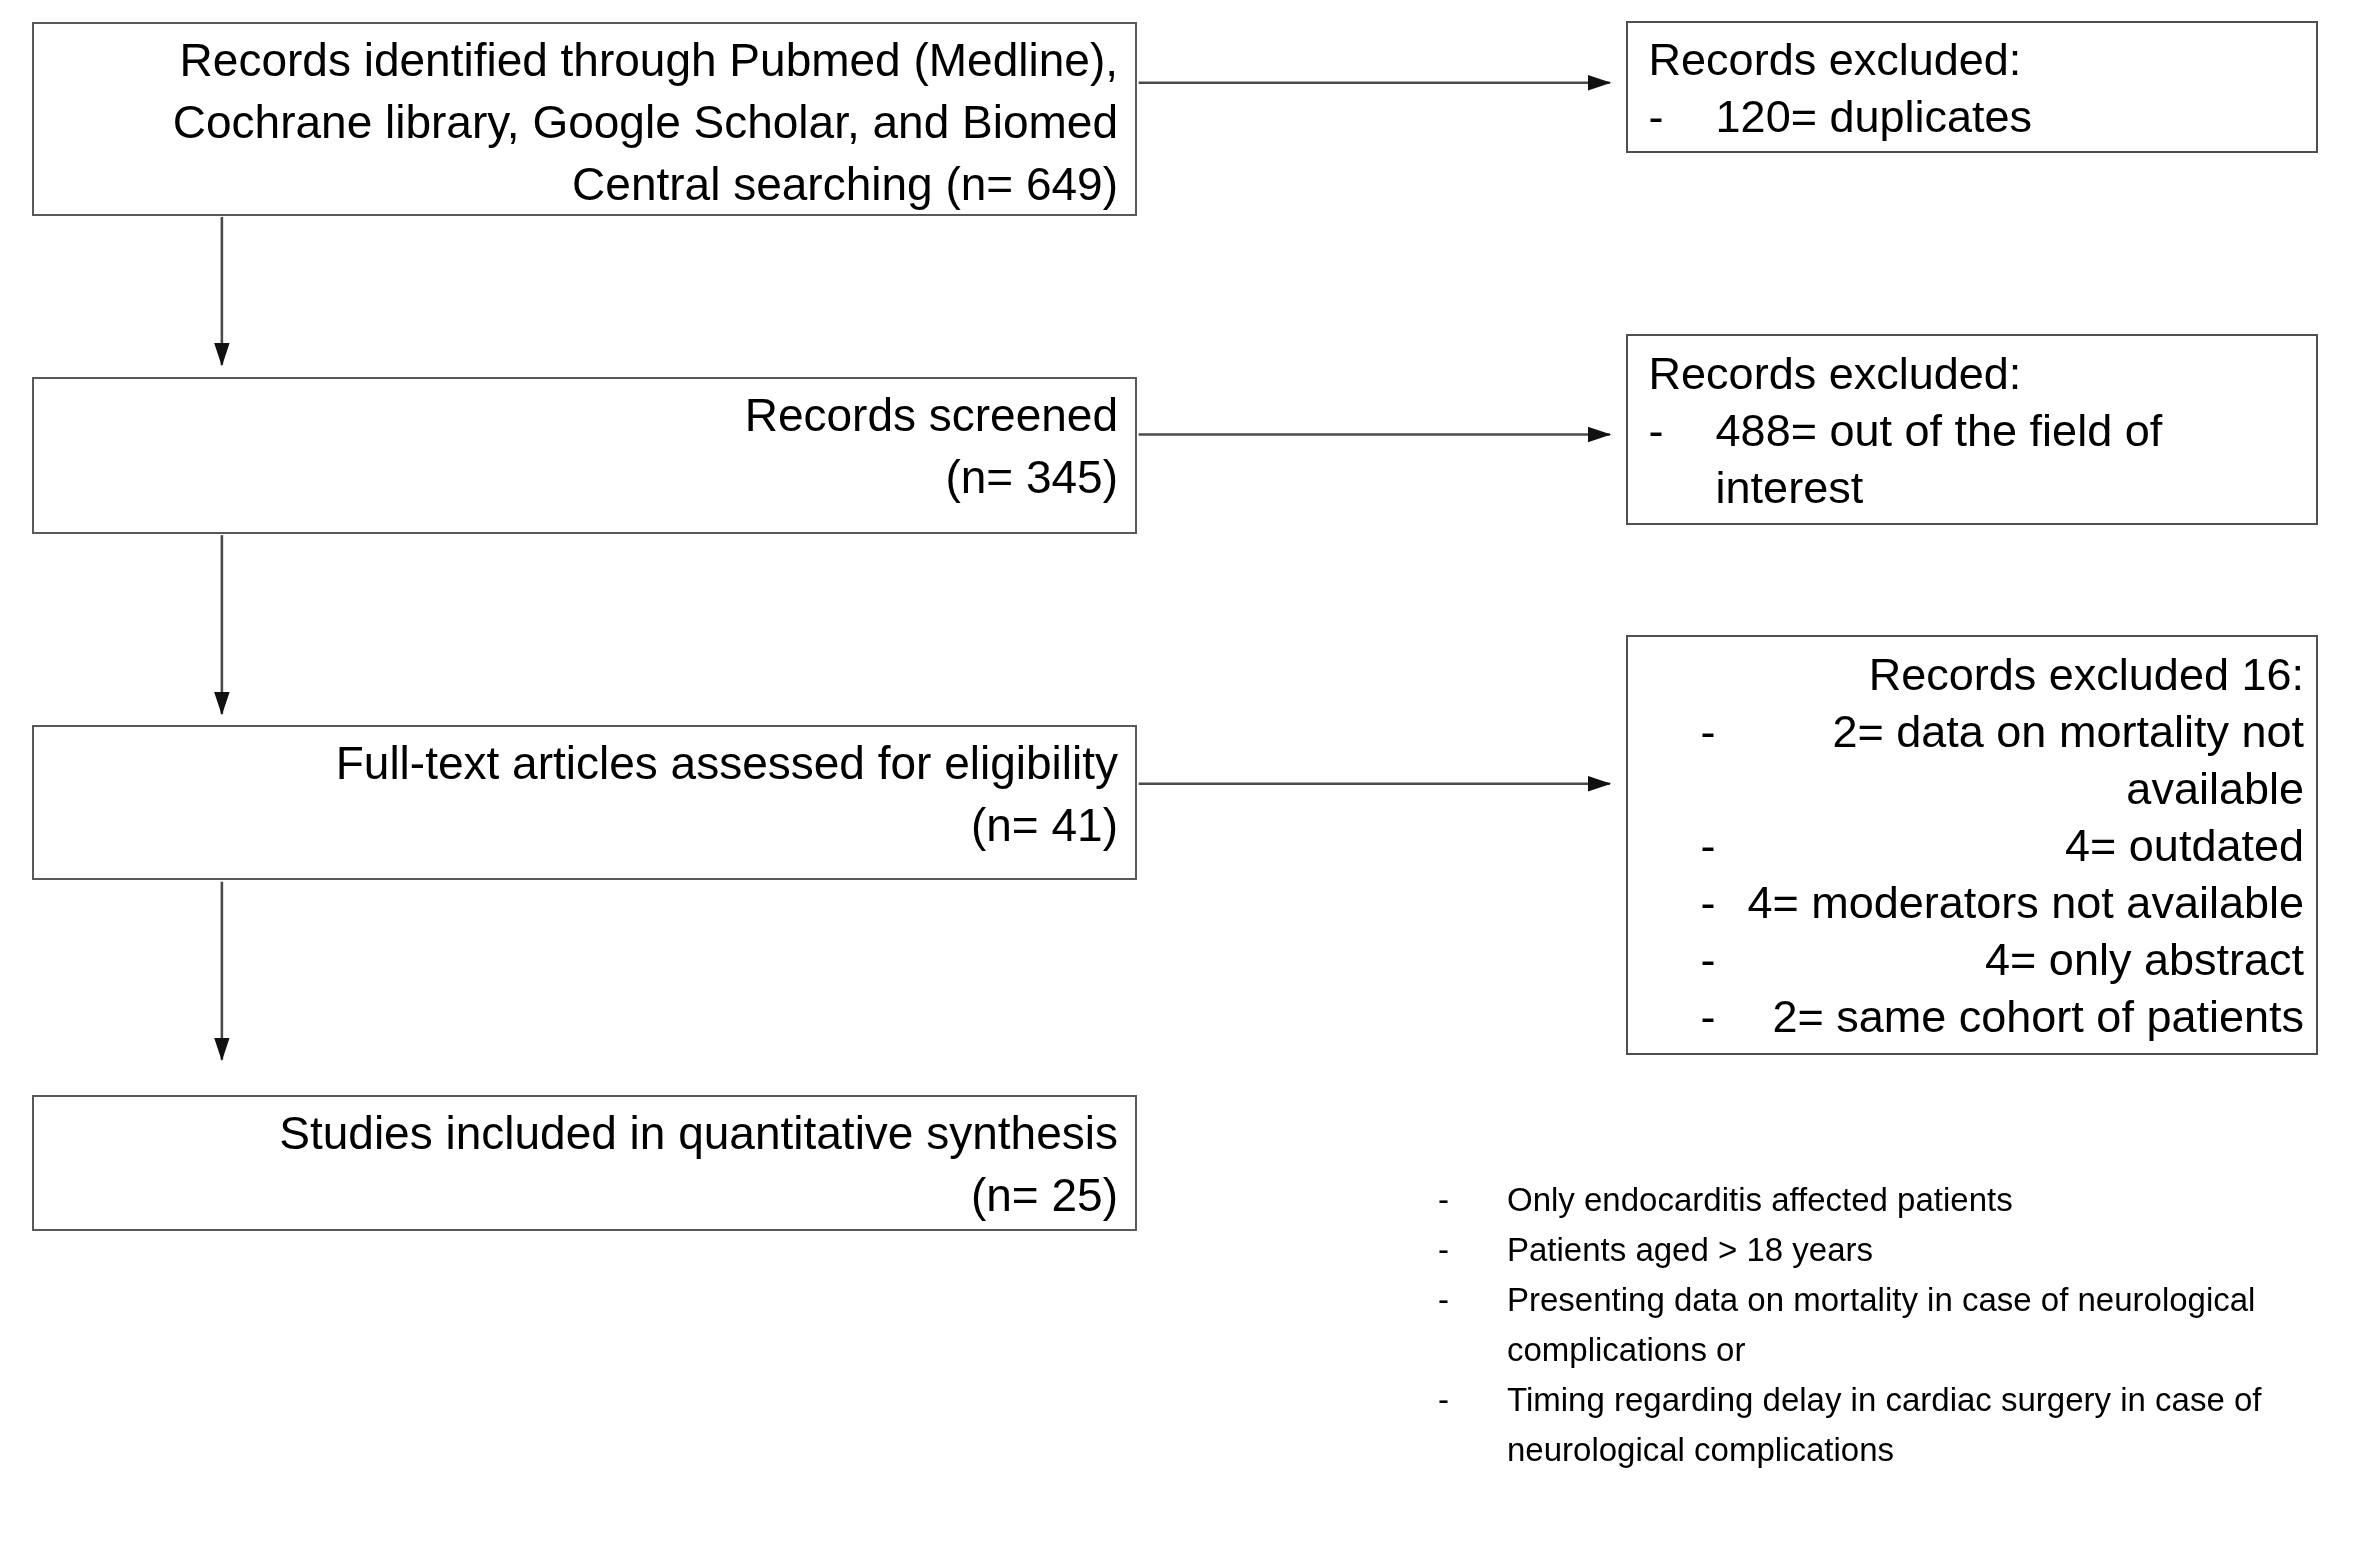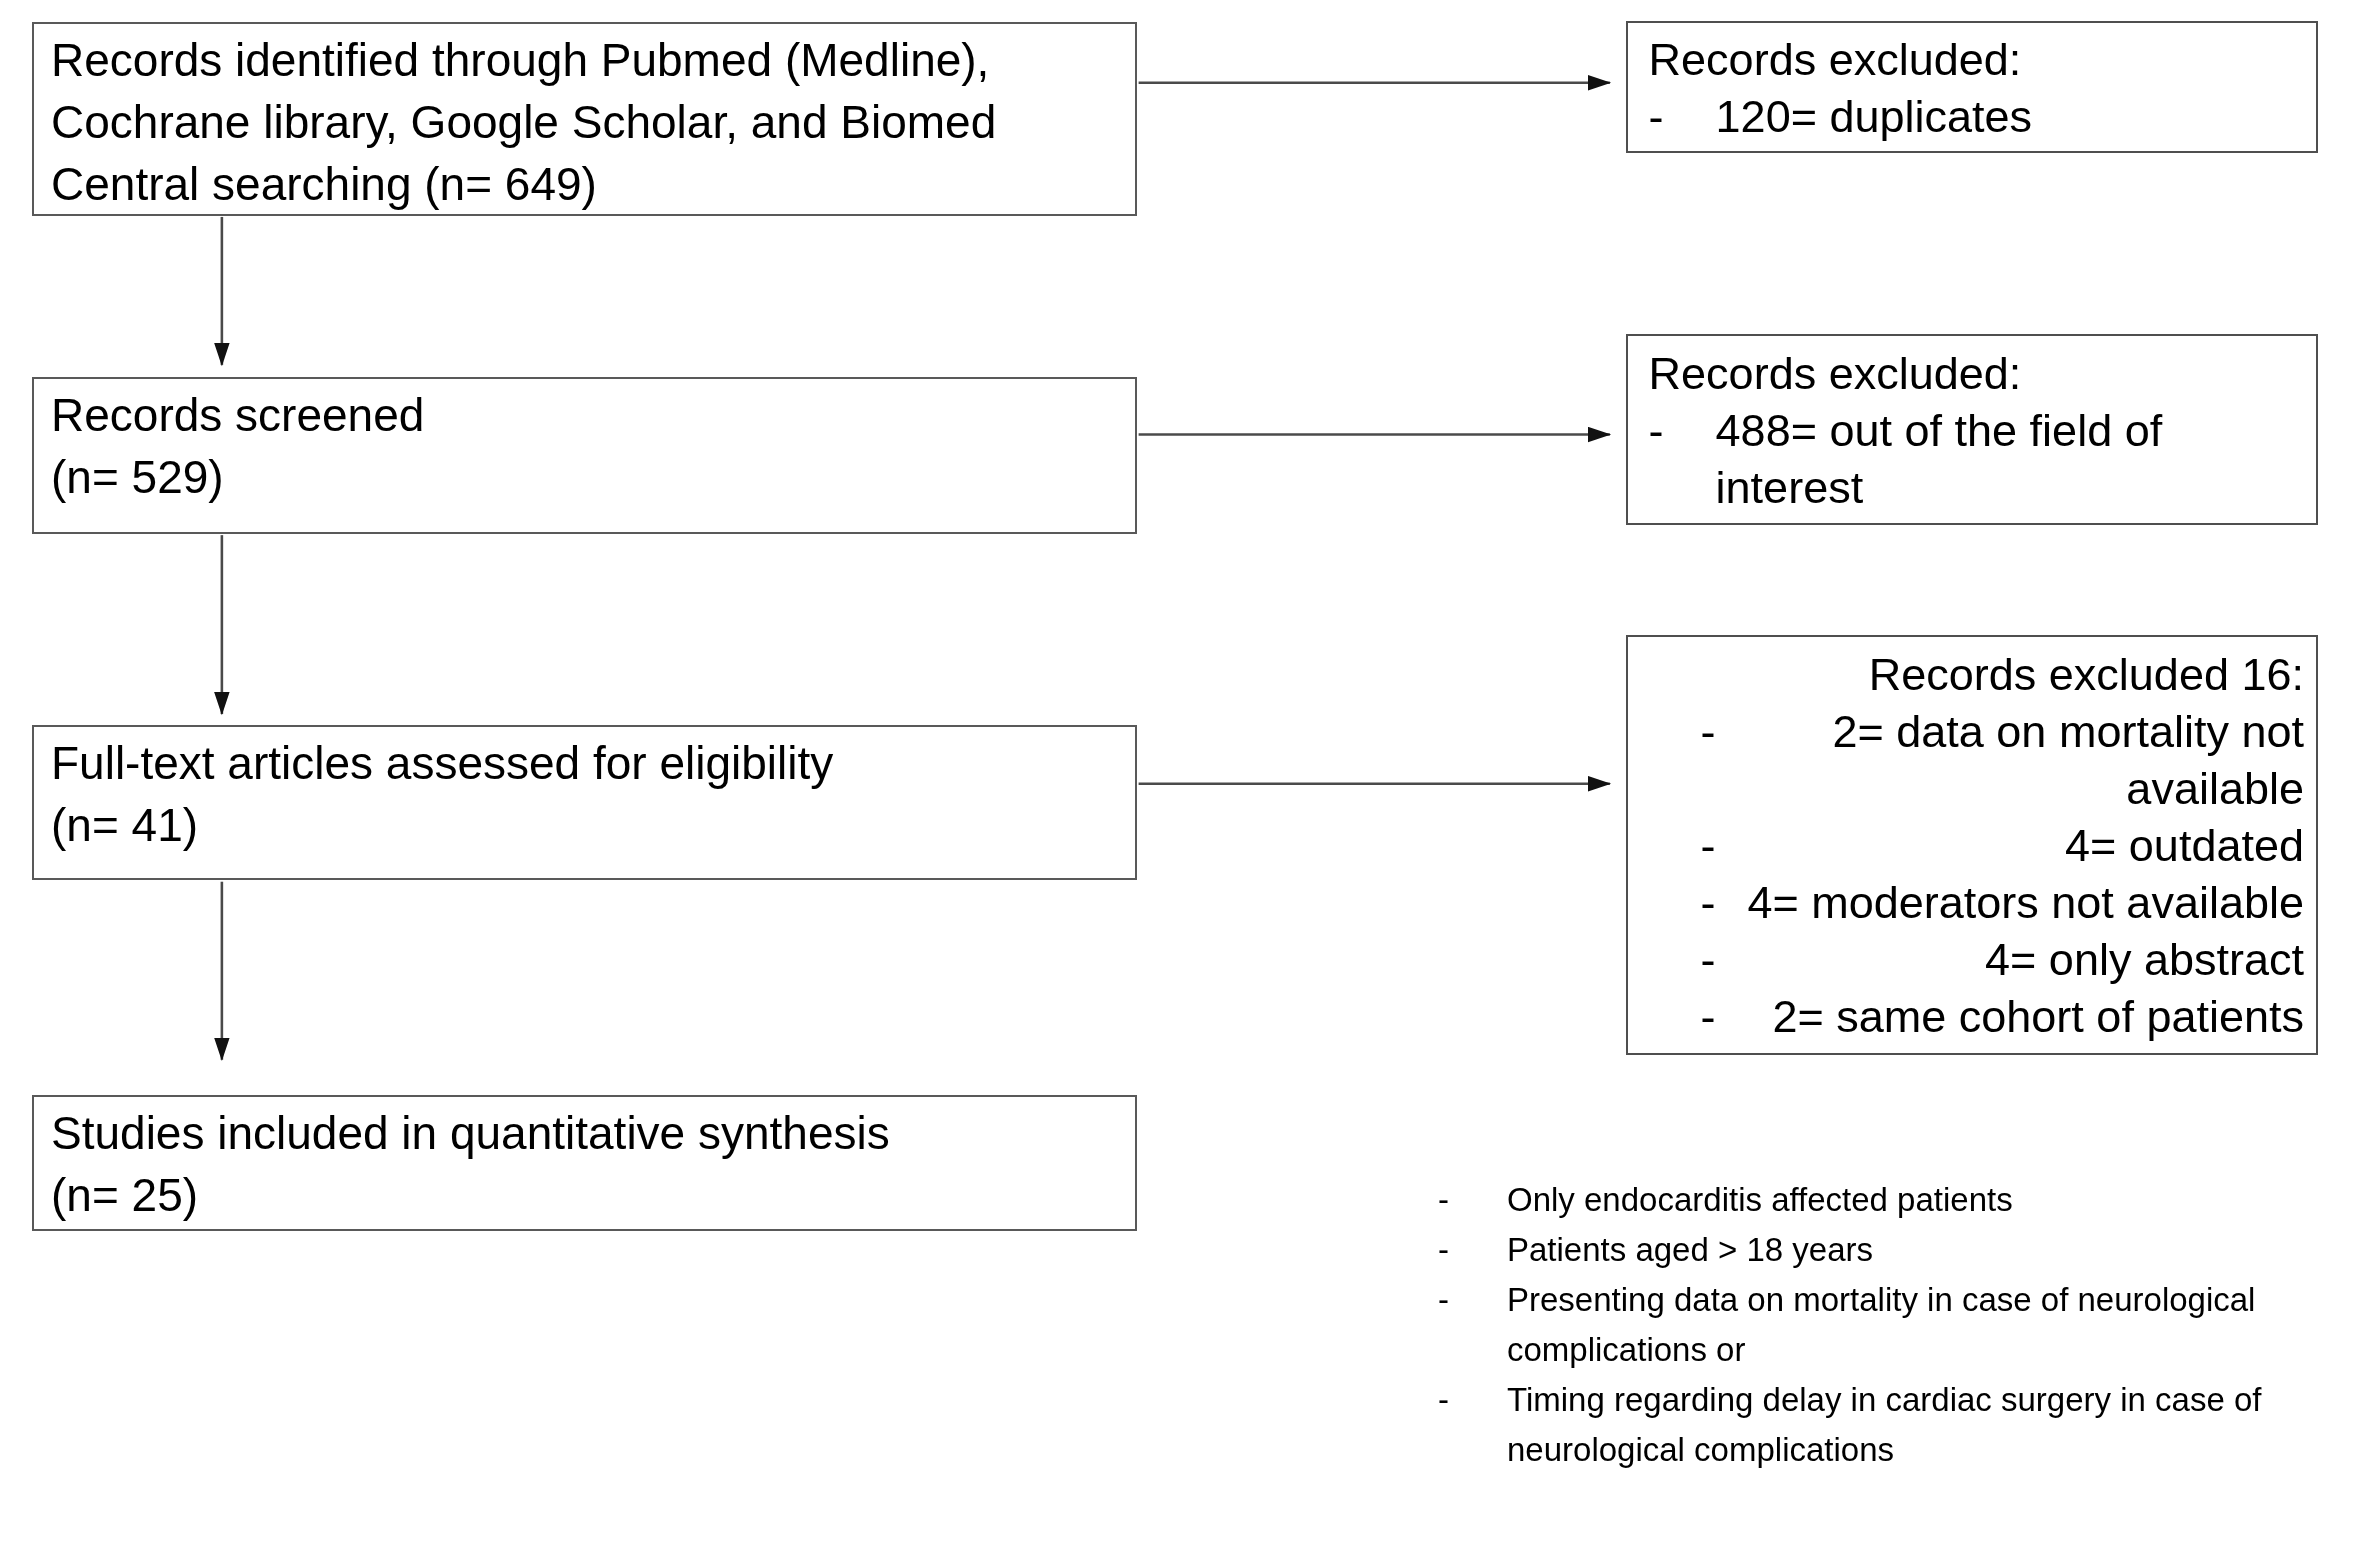--- a/index.html
+++ b/index.html
@@ -10,21 +10,21 @@
     font-family:"Liberation Sans", sans-serif;
     color:#000000;
     overflow:hidden;
   }
   .lbox{
     position:absolute;
     left:32px;width:1105px;
     border:2.6px solid #595959;
     box-sizing:border-box;
     background:#ffffff;
-    text-align:left;
+    text-align:right;
     white-space:pre-line;
     font-size:46px;
     line-height:62px;
     padding:5.2px 17px 0 17px;
   }
   .rbox{
     position:absolute;
     left:1626px;width:692px;
     border:2.6px solid #4f4f4f;
     box-sizing:border-box;
@@ -54,21 +54,21 @@
 </head>
 <body>
 
 <div id="canvas">
 
   <div class="lbox" style="top:21.5px;height:194px;">Records identified through Pubmed (Medline),
 Cochrane library, Google Scholar, and Biomed
 Central searching (n= 649)</div>
 
   <div class="lbox" style="top:377px;height:157px;">Records screened
-(n= 529)</div>
+(n= 345)</div>
 
   <div class="lbox" style="top:725px;height:155px;">Full-text articles assessed for eligibility
 (n= 41)</div>
 
   <div class="lbox" style="top:1071px;height:136px;margin-top:24px;">Studies included in quantitative synthesis
 (n= 25)</div>
 
   <div class="rbox" style="top:20.6px;height:132px;">
     <span class="rbox-title">Records excluded:</span>
     <div class="brow">

